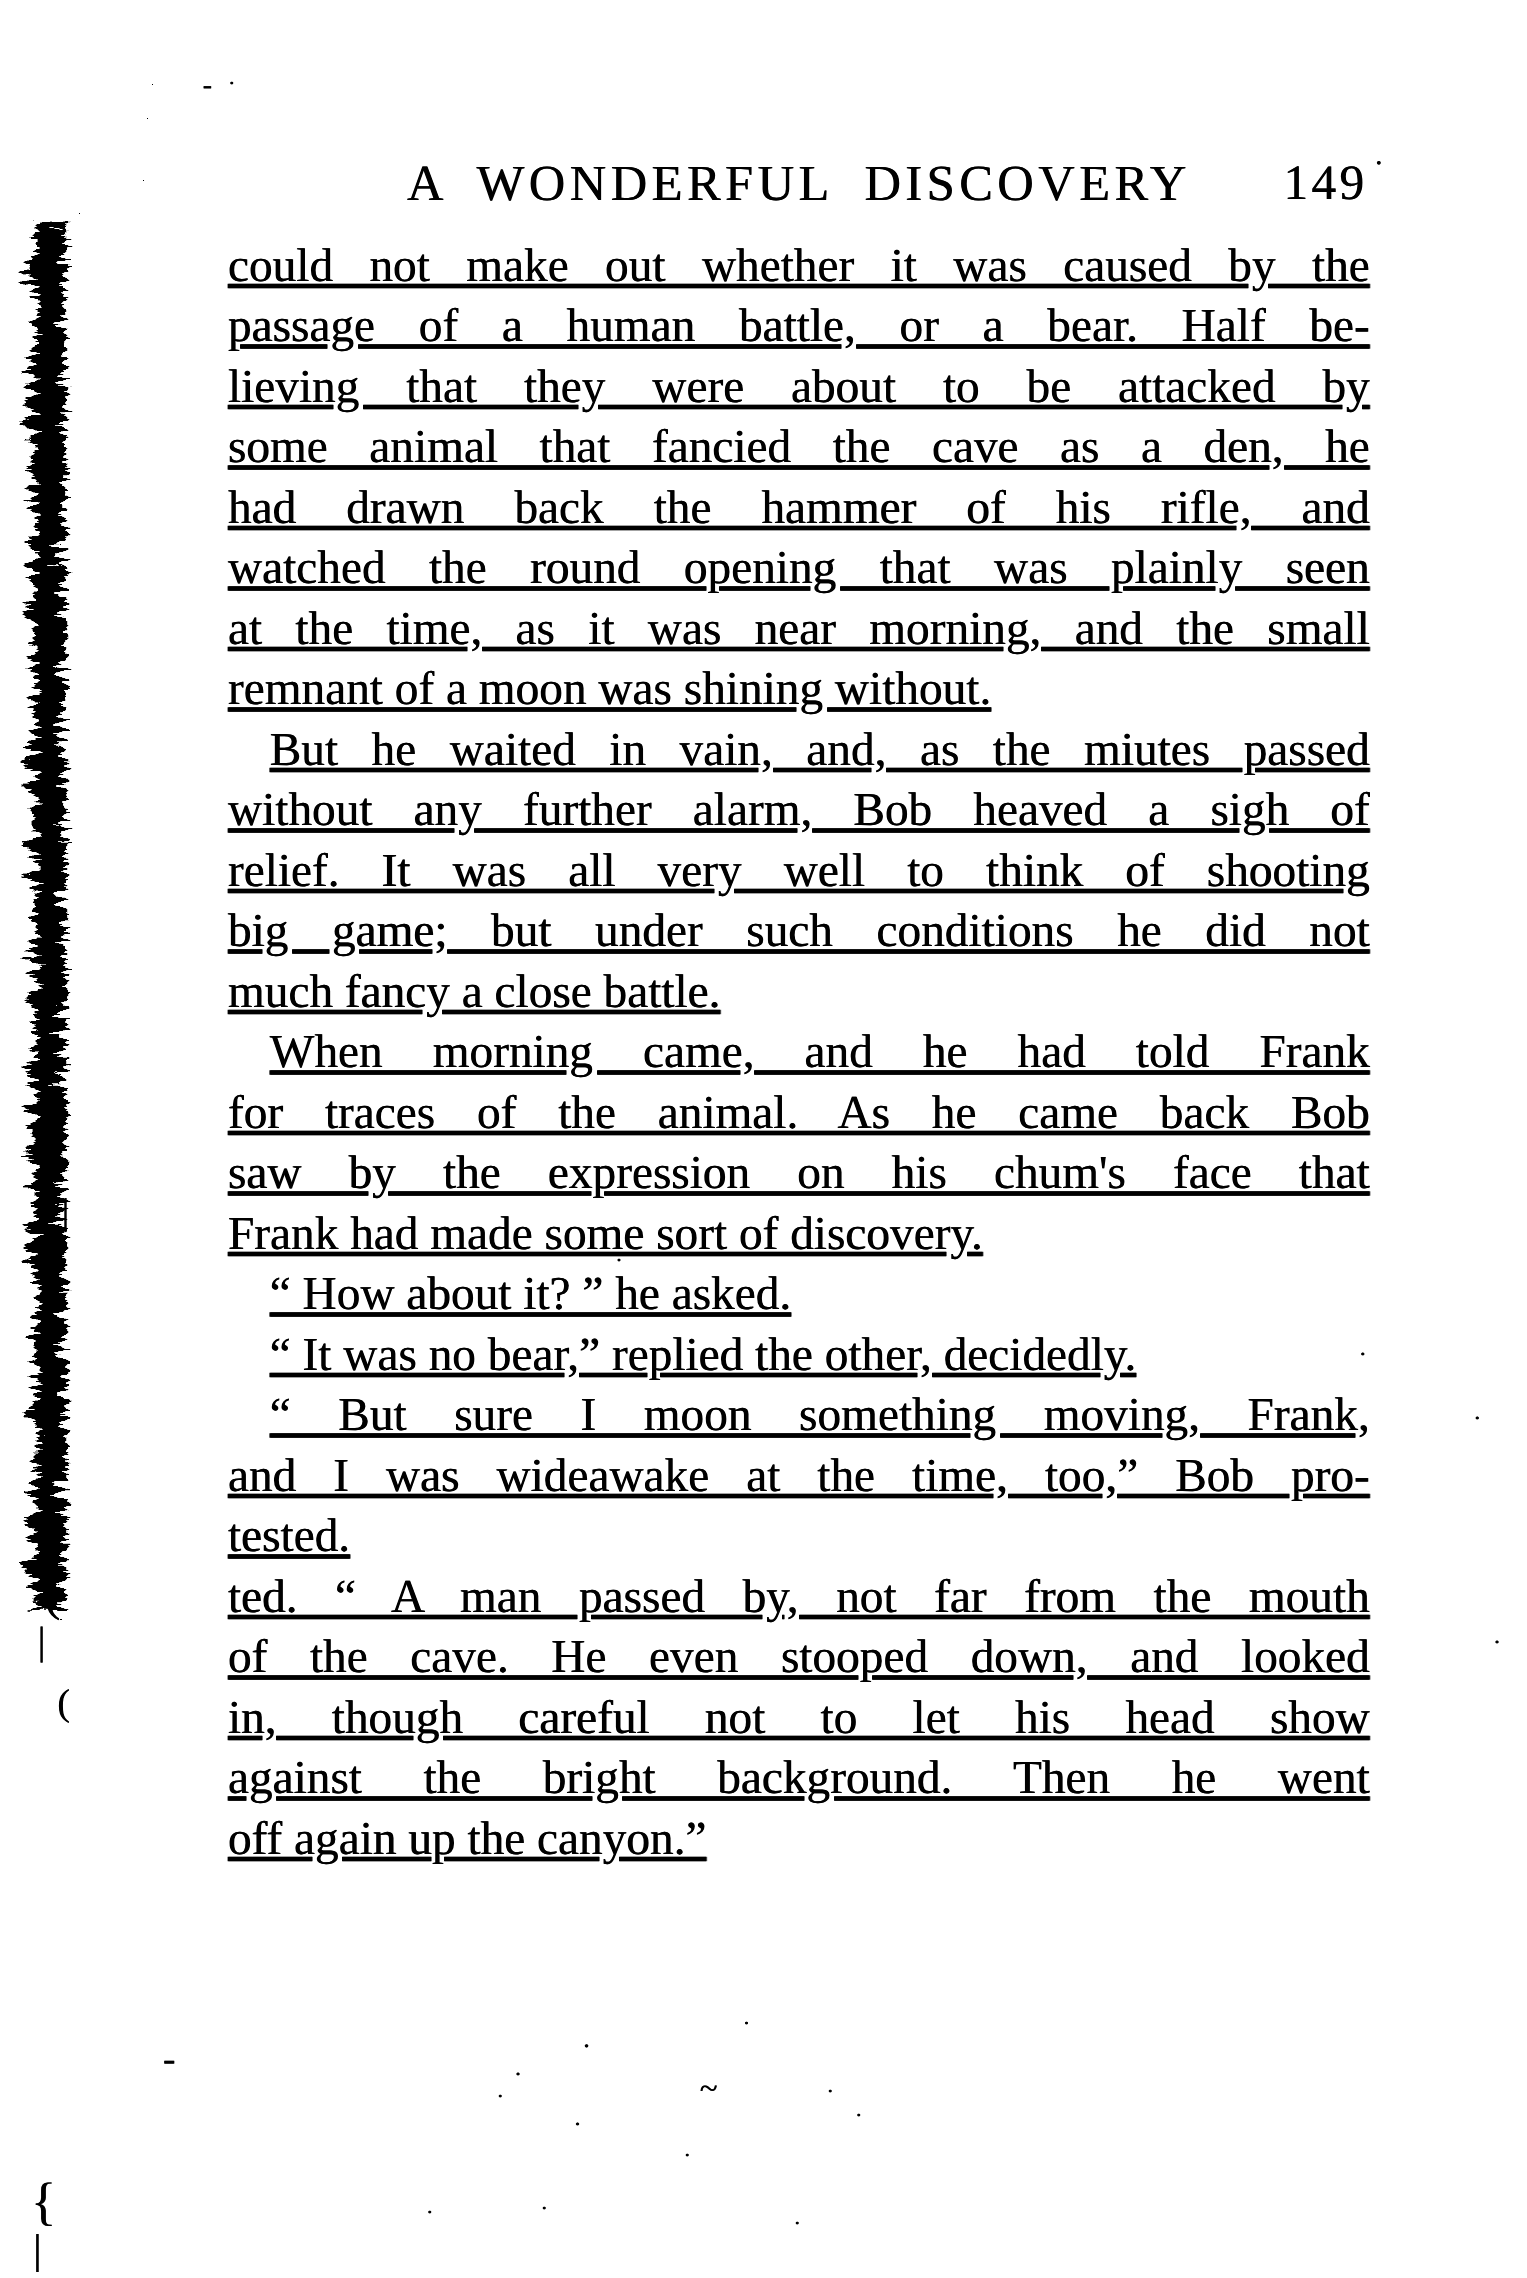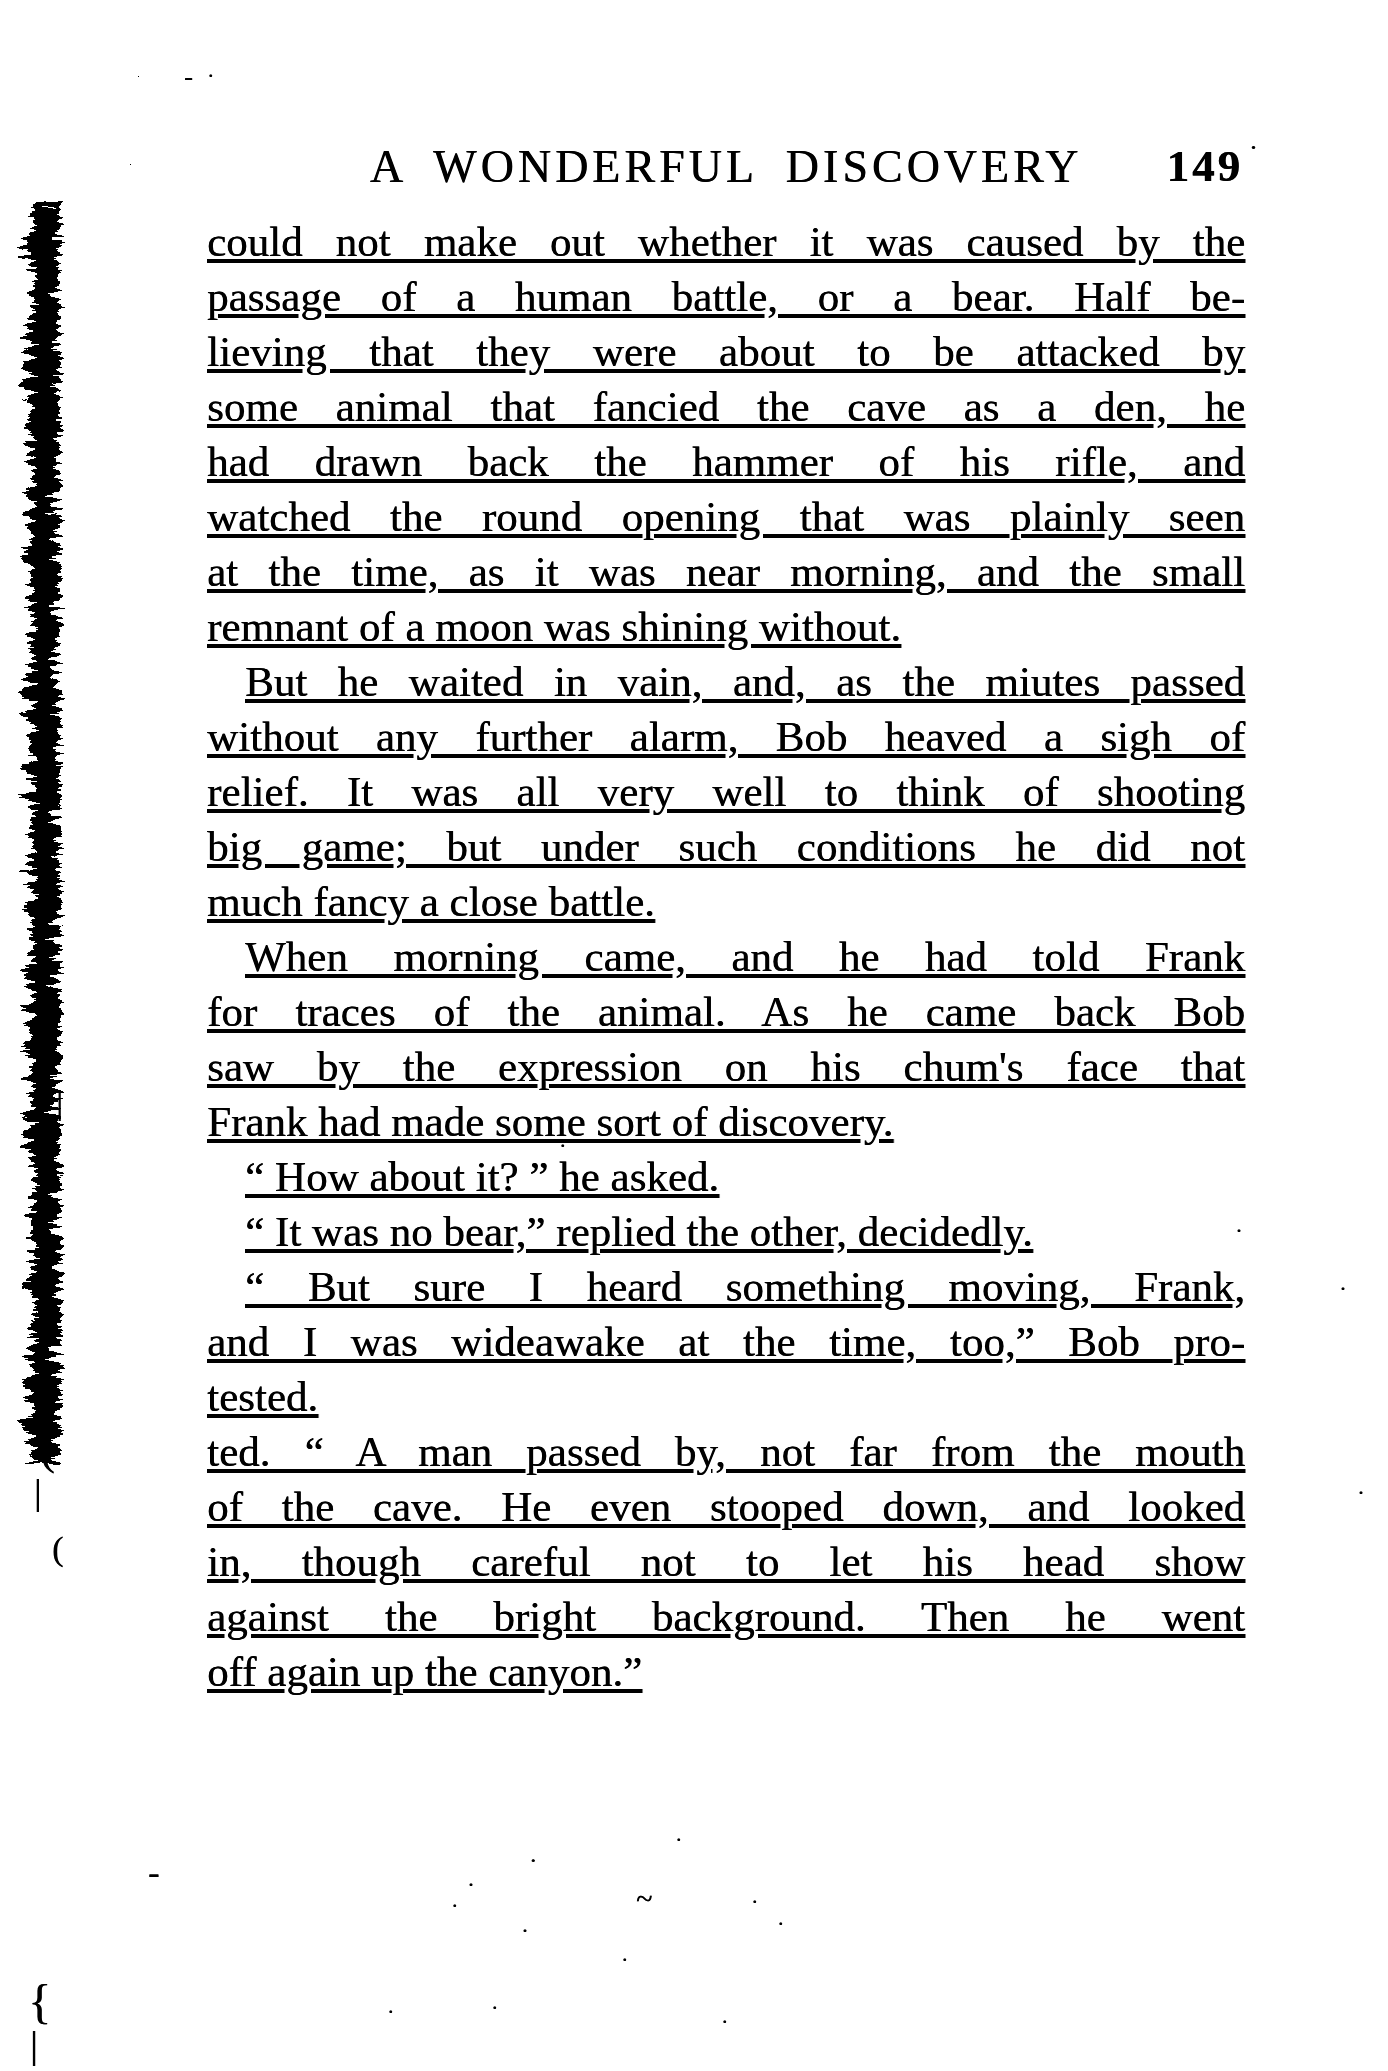--- a/index.html
+++ b/index.html
@@ -18,21 +18,20 @@
   .running-title{
     display:block;text-align:center;
     font-size:46px;letter-spacing:4px;word-spacing:14px;
     text-shadow:0.5px 0 #000;
     white-space:nowrap;
   }
   .page-number{
     position:absolute;right:2px;top:0;
     font-size:45px;letter-spacing:3px;
     text-shadow:0.5px 0 #000;
-    font-weight:bold;
   }
   .body-text{
     position:absolute;left:207px;top:214px;width:1038px;text-decoration:underline;
   }
   .line{
     height:55px;line-height:55px;
     font-size:43px;
     text-shadow:0.5px 0 #000;
     overflow:visible;
   }
@@ -114,21 +113,21 @@
     <div class="line j">without any further alarm, Bob heaved a sigh of</div>
     <div class="line j">relief.  It was all very well to think of shooting</div>
     <div class="line j">big game; but under such conditions he did not</div>
     <div class="line n">much fancy a close battle.</div>
     <div class="line j in">When morning came, and he had told Frank</div>
     <div class="line j">for traces of the animal.  As he came back Bob</div>
     <div class="line j">saw by the expression on his chum's face that</div>
     <div class="line n">Frank had made some sort of discovery.</div>
     <div class="line n in">“ How about it? ” he asked.</div>
     <div class="line n in">“ It was no bear,” replied the other, decidedly.</div>
-    <div class="line j in">“ But sure I heard something moving, Frank,</div>
+    <div class="line j in">“ But sure I moon something moving, Frank,</div>
     <div class="line j">and I was wideawake at the time, too,” Bob pro-</div>
     <div class="line n">tested.</div>
     <div class="line j">ted.  “ A man passed by, not far from the mouth</div>
     <div class="line j">of the cave.  He even stooped down, and looked</div>
     <div class="line j">in, though careful not to let his head show</div>
     <div class="line j">against the bright background.  Then he went</div>
     <div class="line n">off again up the canyon.”</div>
   </div>
 
   <div class="artifact-layer">

